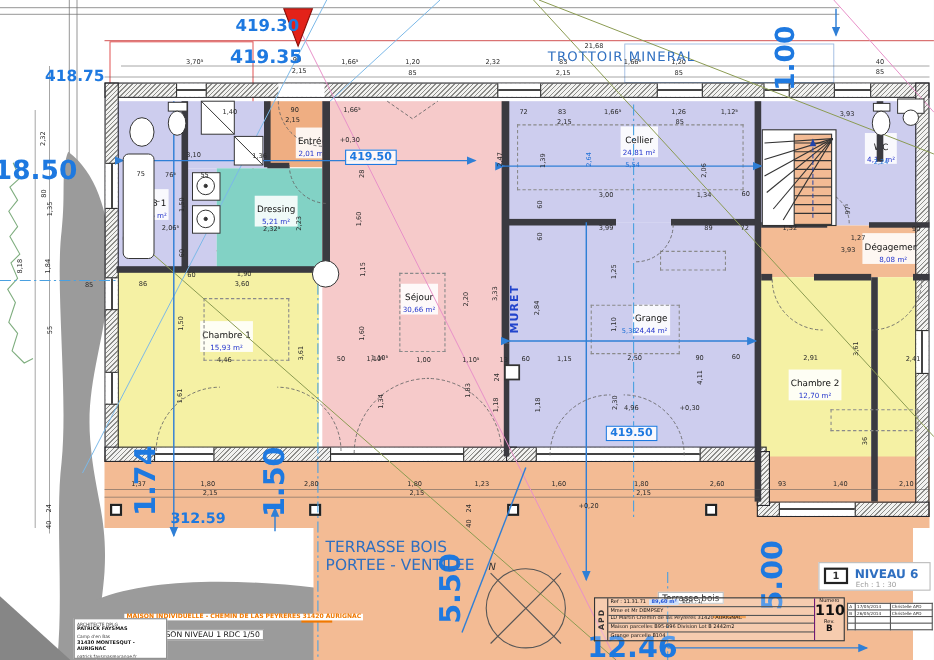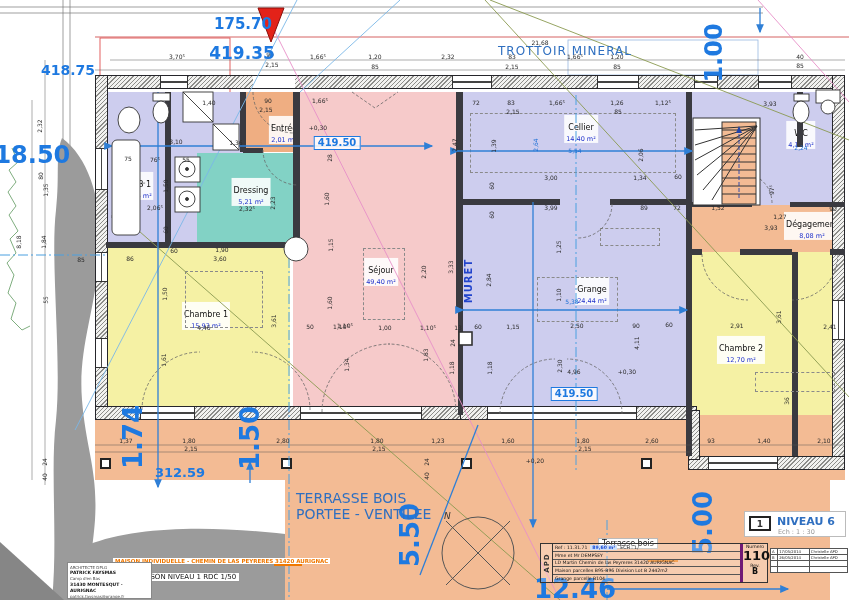--- a/index.html
+++ b/index.html
@@ -52,21 +52,21 @@
   
   #tblock{position:absolute;left:540px;top:543px;width:228px;height:40px;border:1px solid #333;
           display:flex;font-size:4.6px;color:#111;background:rgba(255,255,255,.25);}
   #tb-apd{width:12px;border-right:1px solid #333;display:flex;align-items:center;justify-content:center;}
   #tb-apd span{transform:rotate(-90deg);font-size:7px;font-weight:bold;letter-spacing:1px;color:#333;}
   #tb-main{flex:1;display:flex;flex-direction:column;}
   #tb-main .row{border-bottom:1px solid #555;padding:0 2px;white-space:nowrap;overflow:hidden;
                 flex:1;display:flex;align-items:center;gap:3px;}
   #tb-main .row:last-child{border-bottom:none;}
   .chip-area{background:#cfe0f8;color:#1d4fd6;padding:0 2px;font-weight:bold;}
-  #tb-num{width:27px;border-left:3px solid #701a75;text-align:center;line-height:1.1;}
+  #tb-num{width:27px;border-left:1px solid #701a75;text-align:center;line-height:1.1;}
   #tb-num .big{font-size:13px;font-weight:bold;}
   #tb-num .rv{font-size:8px;font-weight:bold;}
   #terrassebois-chip{position:absolute;left:598px;top:538px;font-size:8px;color:#111;background:#fff;
             border:1px solid #bbb;padding:0 3px;white-space:nowrap;}
   
   #revtable{position:absolute;left:770px;top:548px;width:78px;border:1px solid #333;background:#fff;
             font-size:3.8px;color:#222;border-collapse:collapse;}
   #revtable td{border:1px solid #555;padding:0 1px;white-space:nowrap;height:6px;}
   
   #niveau{position:absolute;left:744px;top:511px;width:102px;height:26px;background:#fff;
@@ -99,34 +99,34 @@
   <div id="rooms">
       <div class="room" style="left: 106px; top: 92px; width: 62px; height: 153px; background: rgb(205, 205, 238);"></div>
       <div class="room-label" style="left: 139px; top: 186px;"><span class="nm">SDB 1</span><span class="area">9,16 m²</span></div>
       <div class="room" style="left: 168px; top: 92px; width: 75px; height: 61px; background: rgb(205, 205, 238);"></div>
       <div class="room" style="left: 168px; top: 153px; width: 29px; height: 97px; background: rgb(205, 205, 238);"></div>
       <div class="room" style="left: 197px; top: 153px; width: 96px; height: 97px; background: rgb(130, 210, 197);"></div>
       <div class="room-label" style="left: 251px; top: 192px;"><span class="nm">Dressing</span><span class="area">5,21 m²</span></div>
       <div class="room" style="left: 243px; top: 92px; width: 57px; height: 60px; background: rgb(239, 174, 130);"></div>
       <div class="room-label" style="left: 284px; top: 130px;"><span class="nm">Entrée</span><span class="area">2,01 m²</span></div>
       <div class="room" style="left: 293px; top: 92px; width: 167px; height: 323px; background: rgb(246, 202, 202);"></div>
-      <div class="room-label" style="left: 381px; top: 272px;"><span class="nm">Séjour</span><span class="area">49,40 m²</span></div>
+      <div class="room-label" style="left: 381px; top: 272px;"><span class="nm">Séjour</span><span class="area">30,66 m²</span></div>
       <div class="room" style="left: 460px; top: 92px; width: 230px; height: 110px; background: rgb(205, 205, 238);"></div>
-      <div class="room-label" style="left: 581px; top: 129px;"><span class="nm">Cellier</span><span class="area">14,40 m²</span></div>
+      <div class="room-label" style="left: 581px; top: 129px;"><span class="nm">Cellier</span><span class="area">24,81 m²</span></div>
       <div class="room" style="left: 460px; top: 202px; width: 230px; height: 213px; background: rgb(205, 205, 238);"></div>
       <div class="room-label" style="left: 592px; top: 291px;"><span class="nm">Grange</span><span class="area">24,44 m²</span></div>
       <div class="room" style="left: 690px; top: 92px; width: 151px; height: 113px; background: rgb(205, 205, 238);"></div>
       <div class="room-label" style="left: 801px; top: 135px;"><span class="nm">WC</span><span class="area">4,11 m²</span></div>
       <div class="room" style="left: 690px; top: 205px; width: 151px; height: 47px; background: rgb(243, 187, 148);"></div>
       <div class="room-label" style="left: 812px; top: 226px;"><span class="nm">Dégagement</span><span class="area">8,08 m²</span></div>
       <div class="room" style="left: 690px; top: 252px; width: 102px; height: 204px; background: rgb(245, 241, 164);"></div>
       <div class="room-label" style="left: 741px; top: 350px;"><span class="nm">Chambre 2</span><span class="area">12,70 m²</span></div>
       <div class="room" style="left: 798px; top: 252px; width: 43px; height: 204px; background: rgb(245, 241, 164);"></div>
       <div class="room" style="left: 106px; top: 245px; width: 184px; height: 170px; background: rgb(245, 241, 164);"></div>
-      <div class="room-label" style="left: 206px; top: 306px; margin-top: 10px;"><span class="nm">Chambre 1</span><span class="area">15,93 m²</span></div>
+      <div class="room-label" style="left: 206px; top: 306px;"><span class="nm">Chambre 1</span><span class="area">15,93 m²</span></div>
       <div class="room" style="left: 95px; top: 415px; width: 750px; height: 65px; background: rgb(243, 187, 148);"></div>
       <div class="room" style="left: 285px; top: 480px; width: 545px; height: 120px; background: rgb(243, 187, 148);"></div>
     </div>
   <div id="walls">
       <div class="owall" style="left: 95px; top: 75px; width: 750px; height: 14px;"></div>
       <div class="owall" style="left: 95px; top: 75px; width: 13px; height: 345px;"></div>
       <div class="owall" style="left: 95px; top: 406px; width: 375px; height: 14px;"></div>
       <div class="owall" style="left: 460px; top: 406px; width: 237px; height: 14px;"></div>
       <div class="owall" style="left: 832px; top: 75px; width: 13px; height: 395px;"></div>
       <div class="owall" style="left: 688px; top: 456px; width: 157px; height: 14px;"></div>
@@ -418,21 +418,21 @@
       <div class="dim" style="left: 508px; top: 441px;">1,60</div>
       <div class="dim" style="left: 583px; top: 441px;">1,80</div>
       <div class="dim" style="left: 585px; top: 449px;">2,15</div>
       <div class="dim" style="left: 652px; top: 441px;">2,60</div>
       <div class="dim" style="left: 711px; top: 441px;">93</div>
       <div class="dim" style="left: 764px; top: 441px;">1,40</div>
       <div class="dim" style="left: 824px; top: 441px;">2,10</div>
       <div class="dim" style="left: 535px; top: 461px;">+0,20</div>
       <div class="dim r" style="left: 427px; top: 462px;">24</div>
       <div class="dim r" style="left: 427px; top: 476px;">40</div>
-      <div class="elev" style="left: 243px; top: 24px; font-size: 15px;">175.70</div>
+      <div class="elev" style="left: 243px; top: 24px; font-size: 15px;">419.30</div>
       <div class="elev" style="left: 242px; top: 53px; font-size: 17px;">419.35</div>
       <div class="elev" style="left: 68px; top: 70px; font-size: 14px;">418.75</div>
       <div class="elev" style="left: 24px; top: 155px; font-size: 24px;">418.50</div>
       <div class="elev box" style="left: 337px; top: 143px; font-size: 10px;">419.50</div>
       <div class="elev box" style="left: 574px; top: 394px; font-size: 10px;">419.50</div>
       <div class="elev" style="left: 180px; top: 472px; font-size: 13px;">312.59</div>
       <div class="elev r" style="left: 714px; top: 53px; font-size: 24px;">1.00</div>
       <div class="elev r" style="left: 133px; top: 437px; font-size: 26px;">1.74</div>
       <div class="elev r" style="left: 250px; top: 438px; font-size: 26px;">1.50</div>
       <div class="elev r" style="left: 410px; top: 535px; font-size: 26px;">5.50</div>

